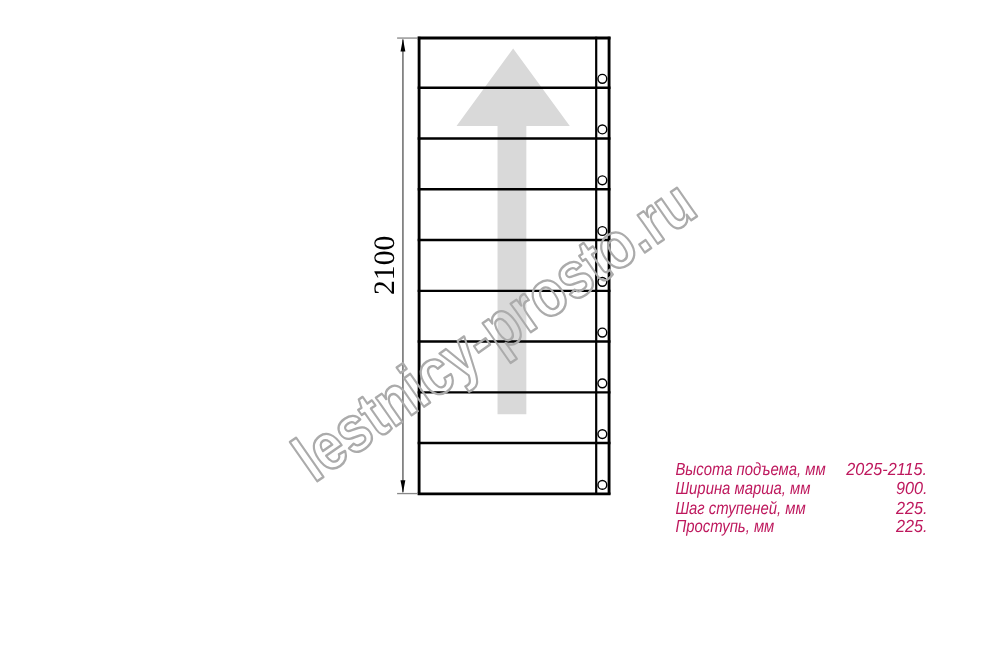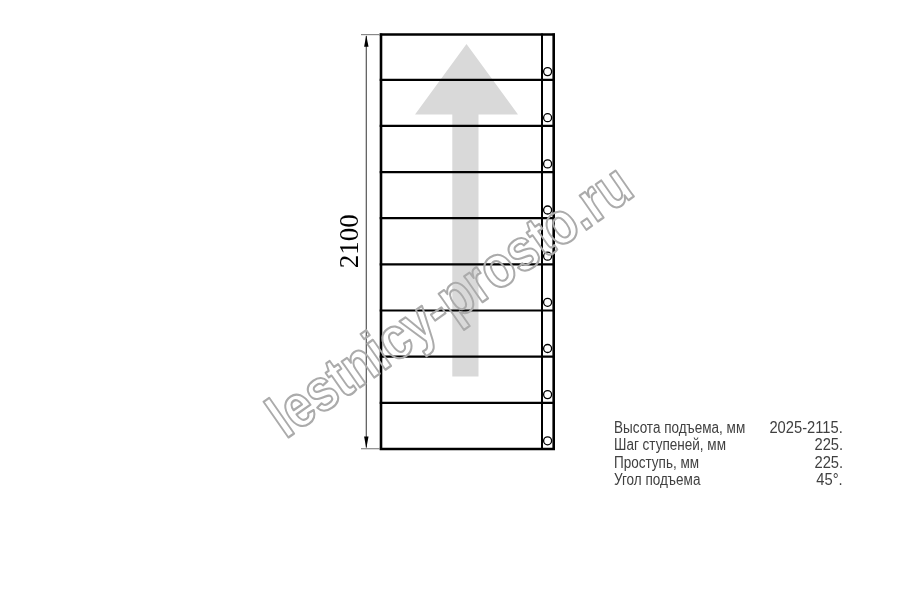--- a/index.html
+++ b/index.html
@@ -1,19 +1,19 @@
 <!DOCTYPE html>
 <html><head>
 <meta charset="utf-8">
 <style>
   html,body{margin:0;padding:0;background:#ffffff;}
   body{width:900px;height:600px;overflow:hidden;position:relative;
        font-family:"Liberation Sans",sans-serif;}
   .tbl{position:absolute;left:614px;top:419px;width:229px;
-       font-size:16px;line-height:17.4px;color:#404040;
+       font-style:italic;font-size:16px;line-height:17.4px;color:#be185d;
        white-space:nowrap;}
   .row{position:relative;height:17.4px;}
   .row .lb{position:absolute;left:0;top:0;transform:scaleX(0.845);transform-origin:0 50%;}
   .row .vl{position:absolute;right:0;top:0;transform:scaleX(0.92);transform-origin:100% 50%;}
 </style>
 </head>
 <body>
 
 <svg width="900" height="600" viewBox="0 0 900 600" style="position:absolute;left:0;top:0;">
 
@@ -77,29 +77,29 @@
   <text x="0" y="0" transform="translate(285.5,439.5) rotate(-34.9)" font-family="Liberation Sans,sans-serif" font-weight="bold" font-size="60" fill="none" stroke="#ababab" stroke-width="2.2" stroke-linejoin="round" textLength="428" lengthAdjust="spacingAndGlyphs">lestnicy-prosto.ru</text>
 </svg>
 
 <div class="tbl">
 
   <div class="row">
       <span class="lb">Высота подъема, мм</span>
       <span class="vl">2025-2115.</span>
     </div>
 
+  <div class="row">
+      <span class="lb">Ширина марша, мм</span>
+      <span class="vl">900.</span>
+    </div>
 
   <div class="row">
       <span class="lb">Шаг ступеней, мм</span>
       <span class="vl">225.</span>
     </div>
 
   <div class="row">
       <span class="lb">Проступь, мм</span>
       <span class="vl">225.</span>
     </div>
 
-  <div class="row">
-      <span class="lb">Угол подъема</span>
-      <span class="vl">45°.</span>
-    </div>
 
 </div>
 
 </body></html>

